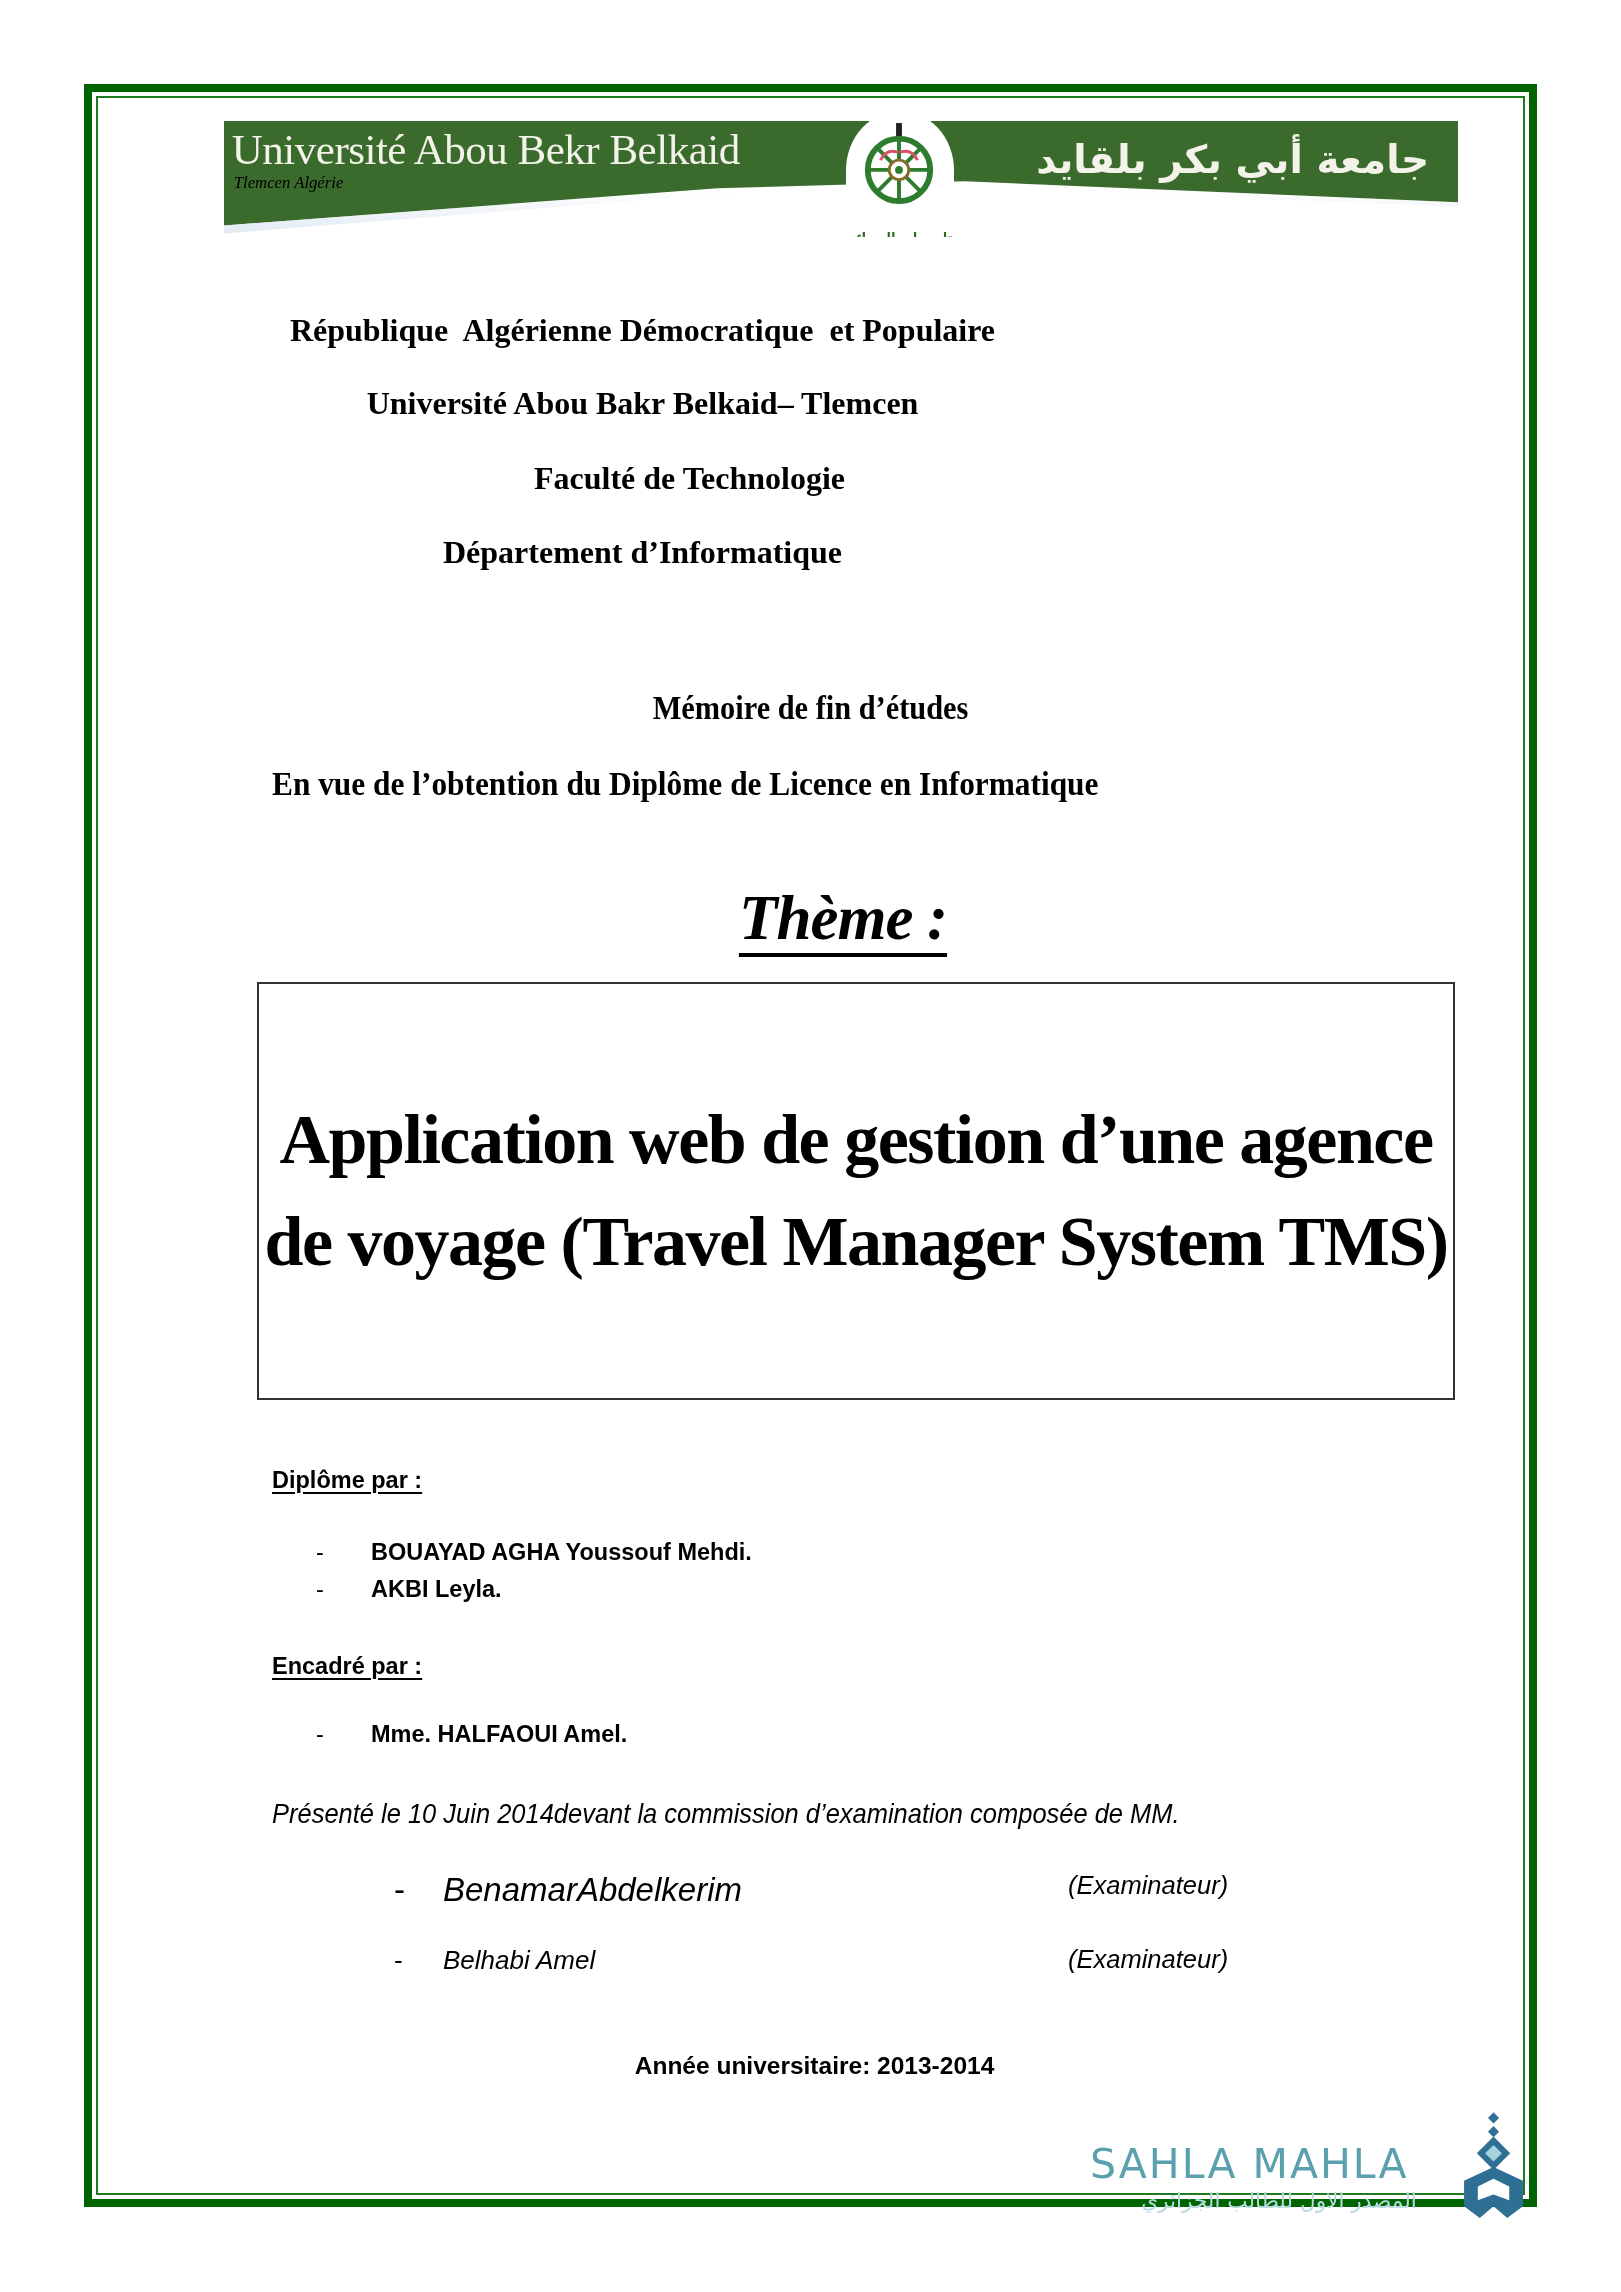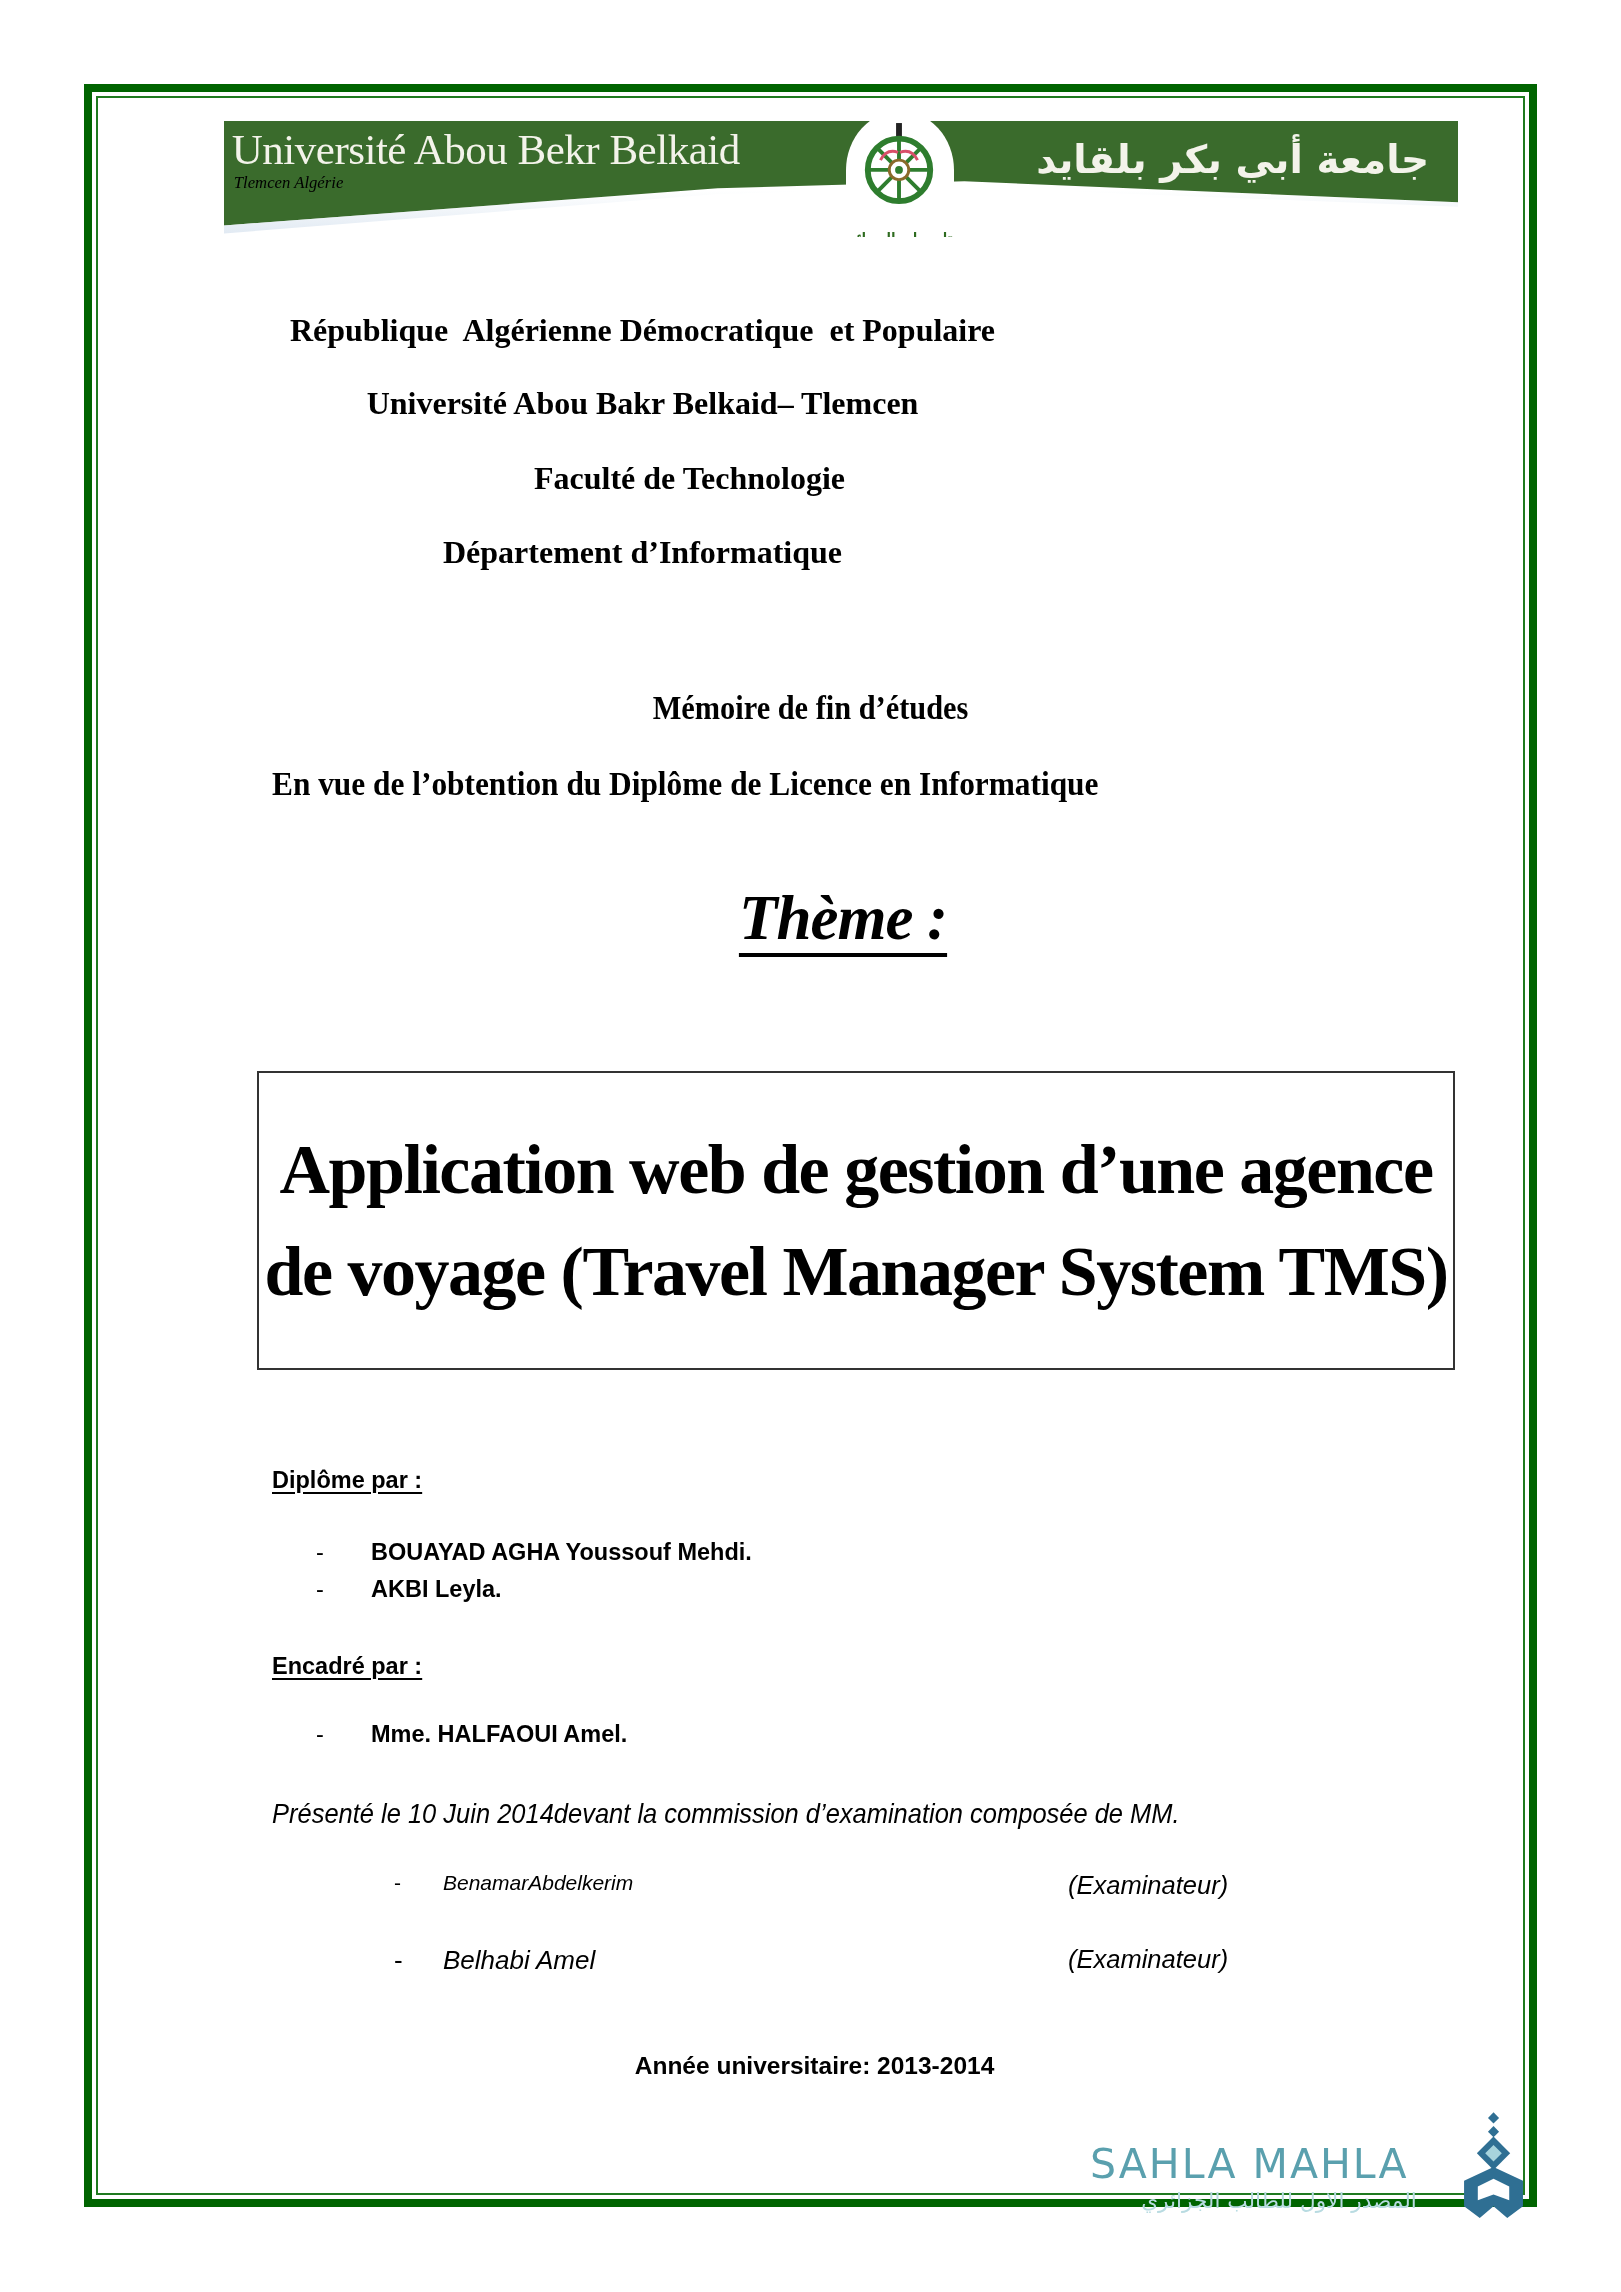--- a/index.html
+++ b/index.html
@@ -74,42 +74,42 @@
       font-weight: bold; font-size: 33px; white-space: nowrap;
       transform-origin: left center; transform: scaleX(0.95);
     }
     .theme {
       position: absolute; left: 686px; top: 882px; width: 314px; text-align: center;
       font-family: "Liberation Serif", serif; font-style: italic; font-weight: bold;
       font-size: 63px; text-decoration: underline; text-decoration-thickness: 3.9px;
       text-underline-offset: 13.7px; letter-spacing: -1px;
     }
     .title-box {
-      position: absolute; left: 257px; top: 1071px; width: 1198px; height: 299px;
+      position: absolute; left: 257px; top: 982px; width: 1198px; height: 418px;
       box-sizing: border-box; border: 2px solid #333;
       display: flex; align-items: center; justify-content: center;
     }
     .title-text {
       font-family: "Liberation Serif", serif; font-weight: bold; font-size: 70px;
       line-height: 102px; text-align: center; width: 100%;
       letter-spacing: -1.5px;
     }
     
     .sans { font-family: "Liberation Sans", sans-serif; }
     .label-u {
       position: absolute; left: 272px; font-size: 23.5px; font-weight: bold;
       text-decoration: underline; text-underline-offset: 3.9px;
     }
     .bullet-row { position: absolute; left: 316px; font-size: 23.5px; font-weight: bold; white-space: nowrap; }
     .bullet-row .dash { display: inline-block; width: 55px; font-weight: normal; }
     .presented {
       position: absolute; left: 272px; top: 1798px; font-size: 27.4px; font-style: italic;
       white-space: nowrap; transform-origin: left center; transform: scaleX(0.93);
     }
-    .exam-row { position: absolute; left: 394px; font-size: 21px; font-style: italic; white-space: nowrap; }
+    .exam-row { position: absolute; left: 394px; font-size: 33px; font-style: italic; white-space: nowrap; }
     .exam-row .dash { display: inline-block; width: 49px; font-style: normal; }
     .exam-role { position: absolute; left: 1068px; font-size: 25.5px; font-style: italic; white-space: nowrap; }
     .year {
       position: absolute; left: 0; width: 1629px; text-align: center; top: 2052px;
       font-size: 24.5px; font-weight: bold;
     }
     
     .wm-text {
       position: absolute; left: 1090px; top: 2140px; color: #5aa0ae;
       font-family: "DejaVu Sans", sans-serif; font-size: 41px; letter-spacing: 2px;

